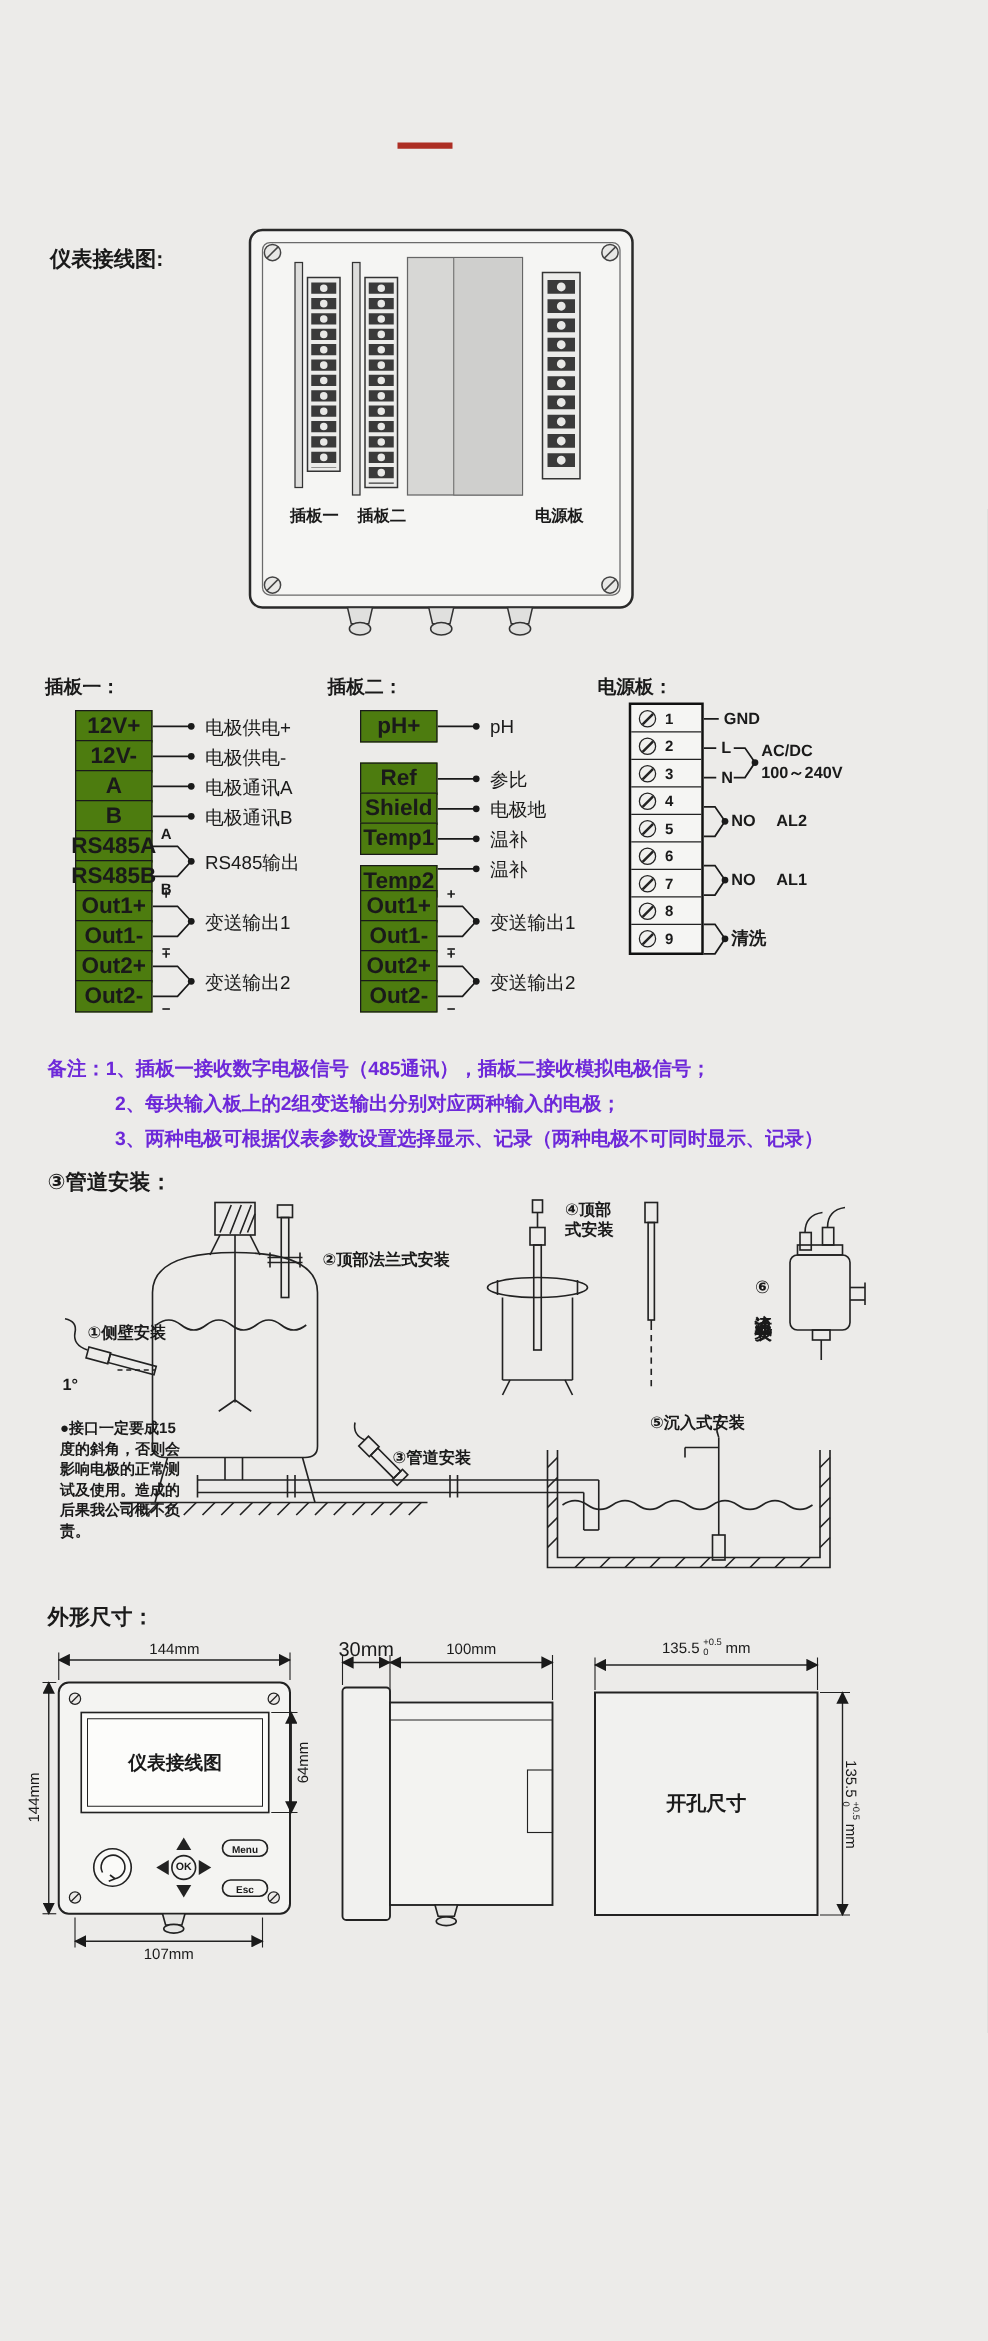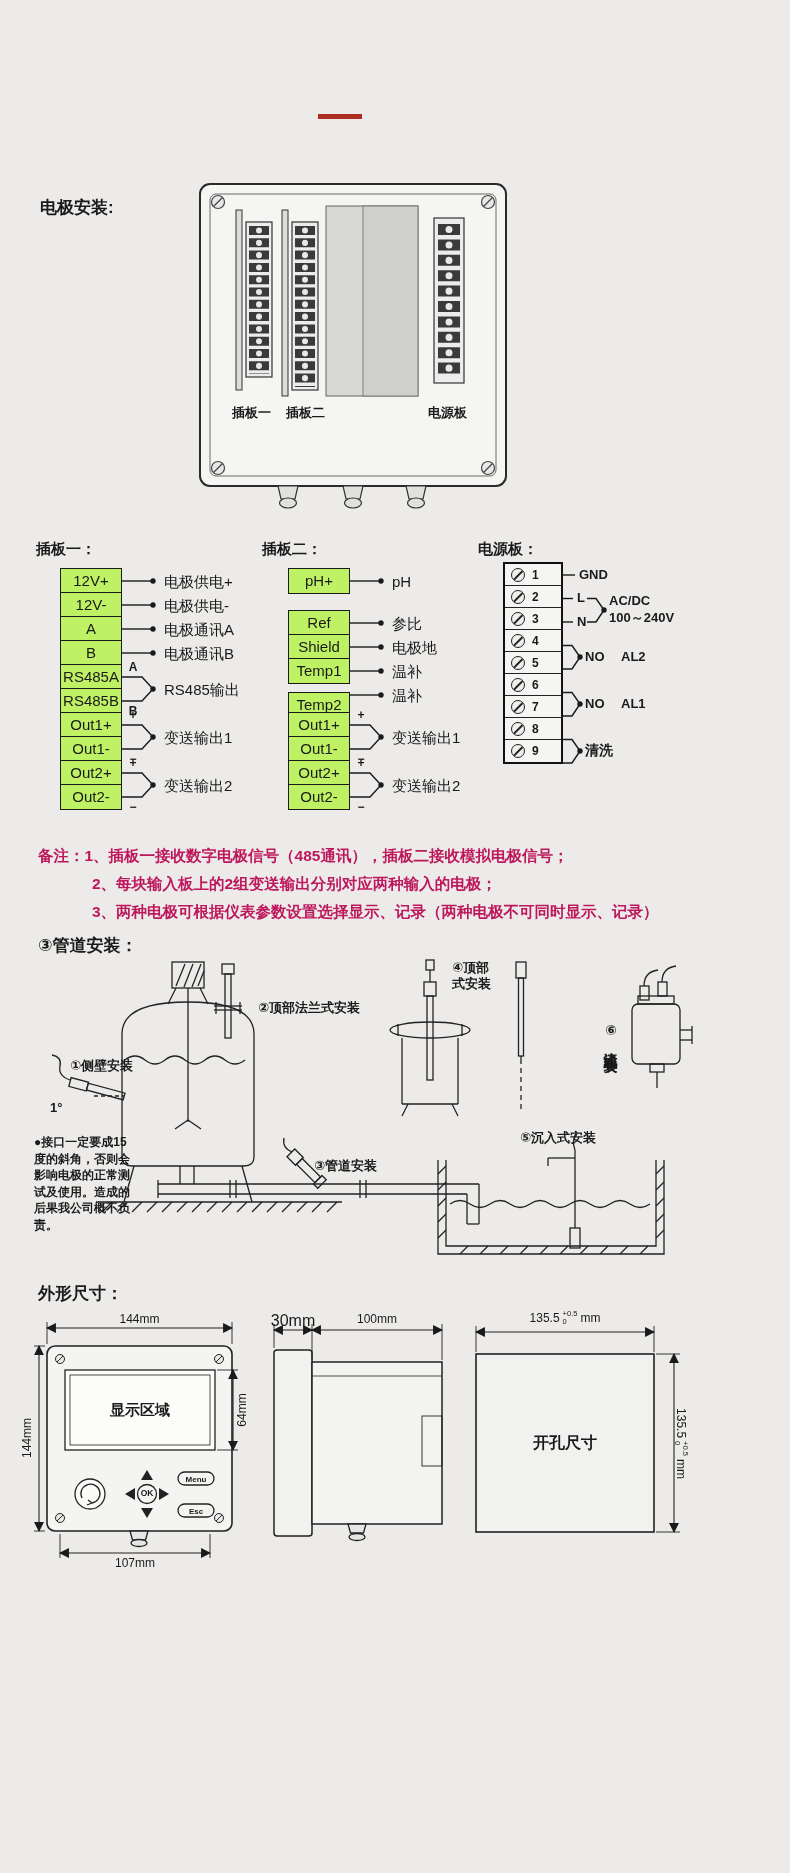--- a/index.html
+++ b/index.html
@@ -5,32 +5,32 @@
 *{margin:0;padding:0;box-sizing:border-box}
 html,body{background:#d8d8d6}
 .page{position:relative;width:790px;height:1873px;margin:0 auto;background:#ecebe9;font-family:"Liberation Sans","DejaVu Sans",sans-serif;color:#1a1a1a;overflow:hidden}
 .abs{position:absolute}
 .title{position:absolute;left:0;top:26px;width:680px;text-align:center;font-size:64px;font-weight:900;letter-spacing:5px;color:#1d1d1b}
 .title-underline{position:absolute;left:318px;top:114px;width:44px;height:5px;background:#ad2f24}
 .sec-label{position:absolute;font-size:17px;font-weight:700;white-space:nowrap}
 .b-title{position:absolute;font-size:15px;font-weight:700;white-space:nowrap}
 .dev-label{position:absolute;font-size:13px;font-weight:600;white-space:nowrap}
 .board{position:absolute}
-.tbox{position:absolute;left:0;width:62px;height:25.5px;border:1.6px solid #1a1a1a;background:#bef264;display:flex;align-items:center;justify-content:center;font-size:15px;font-weight:400}
+.tbox{position:absolute;left:0;width:62px;height:25.5px;border:1.6px solid #1a1a1a;background:#4d7c0f;display:flex;align-items:center;justify-content:center;font-size:18px;font-weight:700}
 .wire-label{position:absolute;font-size:15px;white-space:nowrap}
 .wire-mark{position:absolute;width:14px;text-align:center;font-size:12px;font-weight:700}
 .pblock{position:absolute;left:0;top:0;width:60px;border:2px solid #111;background:#f5f5f3}
 .prow{height:22px;border-bottom:1.5px solid #222;display:flex;align-items:center;gap:7px;padding-left:6px}
 .prow:last-child{border-bottom:none}
 .screw{position:relative;width:14px;height:14px;border:1.5px solid #222;border-radius:50%;background:#efefed;flex:none;overflow:hidden}
 .screw i{position:absolute;left:-3px;top:5px;width:19px;height:1.6px;background:#222;transform:rotate(-45deg)}
 .pnum{font-size:12px;font-weight:700}
 .plabel{position:absolute;font-size:13px;font-weight:700;white-space:nowrap}
 .plabel.cjk{font-size:14px}
-.notes{font-size:15.5px;font-weight:600;line-height:28px;color:#be185d}
+.notes{font-size:15.5px;font-weight:600;line-height:28px;color:#6d28d9}
 .notes-row{display:flex}
 .notes-label{flex:none}
 .indent{padding-left:54px}
 .inst-label{position:absolute;font-size:13px;font-weight:600;line-height:16px;white-space:nowrap}
 .inst-label.wrap{white-space:normal}
 .inst-vert{position:absolute;writing-mode:vertical-rl;letter-spacing:2px;font-size:14px;font-weight:600}
 .warn{position:absolute;width:100px;font-size:12px;font-weight:600;line-height:16.5px;white-space:normal}
 .dim-label{position:absolute;font-size:12px;text-align:center;white-space:nowrap}
 .dim-comp{display:flex;align-items:center;justify-content:center;gap:3px}
 .tol{display:inline-flex;flex-direction:column;align-items:flex-start;font-size:7.5px;line-height:7.5px}
@@ -48,21 +48,21 @@
   <svg width="0" height="0" style="position:absolute">
     <defs>
       <marker id="ah" viewBox="0 0 10 10" markerWidth="9" markerHeight="9" refX="9" refY="5" orient="auto-start-reverse">
         <path d="M0,0L10,5L0,10z" fill="#1a1a1a"></path>
       </marker>
     </defs>
   </svg>
 
   <div class="title-underline"></div>
 
-  <div class="sec-label" style="left:40px;top:196px">电极安装:</div>
+  <div class="sec-label" style="left:40px;top:196px">仪表接线图:</div>
 
   <svg class="abs" style="left:198px;top:182px" width="318" height="338" viewBox="0 0 318 338">
     <g stroke="#2a2a2a" fill="none">
       <rect x="2" y="2" width="306" height="302" rx="10" fill="#f5f5f3" stroke-width="2"></rect>
       <rect x="12" y="12" width="286" height="282" rx="6" stroke="#6a6a6a" stroke-width="1"></rect>
     </g>
     <g stroke="#444" stroke-width="1.2" fill="#e8e8e6">
       <circle cx="20" cy="20" r="6.5"></circle>
         <line x1="15.5" y1="24.5" x2="24.5" y2="15.5"></line>
       <circle cx="290" cy="20" r="6.5"></circle>
@@ -422,21 +422,21 @@
     </g>
   </svg>
 
   <div class="inst-label" style="left:70px;top:1058px">①侧壁安装</div>
   <div class="inst-label" style="left:50px;top:1100px">1°</div>
   <div class="inst-label" style="left:258px;top:1000px">②顶部法兰式安装</div>
   <div class="inst-label" style="left:314px;top:1158px">③管道安装</div>
   <div class="inst-label wrap" style="left:452px;top:960px;width:48px">④顶部式安装</div>
   <div class="inst-label" style="left:520px;top:1130px">⑤沉入式安装</div>
   <div class="inst-vert" style="left:602px;top:1022px;height:130px">⑥流通式安装</div>
-  <div class="warn" style="left:34px;top:1134px">●接口一定要成15度的斜角，否则会影响电极的正常测试及使用。造成的后果我公司概不负责。</div>
+  <div class="warn" style="left:48px;top:1134px">●接口一定要成15度的斜角，否则会影响电极的正常测试及使用。造成的后果我公司概不负责。</div>
 
   <div class="sec-label" style="left:38px;top:1282px">外形尺寸：</div>
 
   <svg class="abs" style="left:32px;top:1318px" width="215" height="250" viewBox="0 0 215 250">
     <g stroke="#222" fill="none" stroke-width="1.3">
       <rect x="15" y="28" width="185" height="185" rx="8" fill="#f4f4f2" stroke-width="1.6"></rect>
       <g fill="#eceae8" stroke-width="1">
         <circle cx="28" cy="41" r="4.5"></circle>
           <line x1="25" y1="44" x2="31" y2="38"></line>
         <circle cx="187" cy="41" r="4.5"></circle>
@@ -482,21 +482,21 @@
         <line x1="28" y1="216" x2="28" y2="240"></line>
           <line x1="178" y1="216" x2="178" y2="240"></line>
         <line x1="28" y1="235" x2="178" y2="235" marker-start="url(#ah)" marker-end="url(#ah)" stroke-width="1.1"></line>
       </g>
     </g>
   </svg>
   <div class="dim-label" style="left:47px;top:1312px;width:185px">144mm</div>
   <div class="dim-label rot-m90" style="left:4px;top:1431px;width:46px">144mm</div>
   <div class="dim-label rot-m90" style="left:222px;top:1403px;width:40px">64mm</div>
   <div class="dim-label" style="left:60px;top:1556px;width:150px">107mm</div>
-  <div class="abs" style="left:65px;top:1370px;width:150px;height:80px;display:flex;align-items:center;justify-content:center;font-size:15px;font-weight:700">显示区域</div>
+  <div class="abs" style="left:65px;top:1370px;width:150px;height:80px;display:flex;align-items:center;justify-content:center;font-size:15px;font-weight:700">仪表接线图</div>
   <div class="tiny-label" style="left:137px;top:1488px;width:20px;font-size:8.5px">OK</div>
   <div class="tiny-label" style="left:178px;top:1475px;width:36px;font-size:8px">Menu</div>
   <div class="tiny-label" style="left:178px;top:1507px;width:36px;font-size:8px">Esc</div>
 
   <svg class="abs" style="left:262px;top:1318px" width="200" height="245" viewBox="0 0 200 245">
     <g stroke="#222" fill="none" stroke-width="1.3">
       <rect x="12" y="32" width="38" height="186" rx="3" fill="#f1f1ef" stroke-width="1.5"></rect>
       <rect x="50" y="44" width="130" height="162" fill="#f3f3f1" stroke-width="1.5"></rect>
       <line x1="50" y1="58" x2="180" y2="58" stroke-width="0.8"></line>
       <rect x="160" y="98" width="20" height="50" stroke-width="0.9"></rect>

